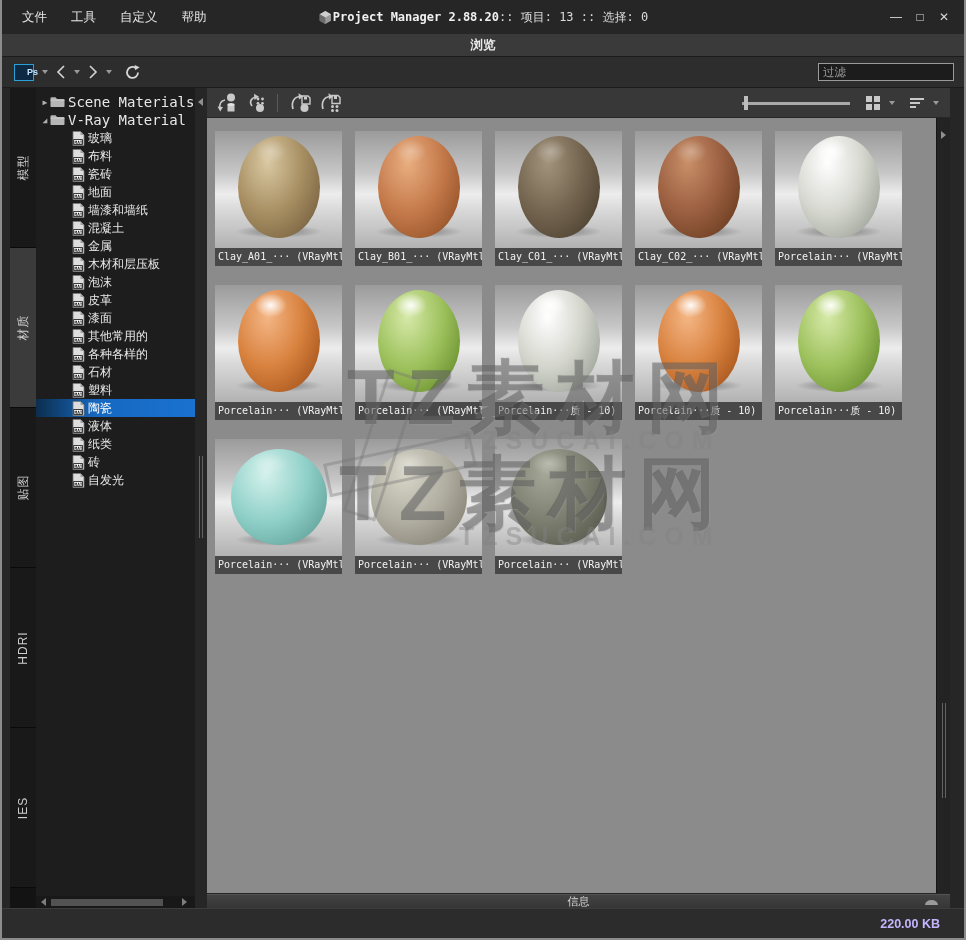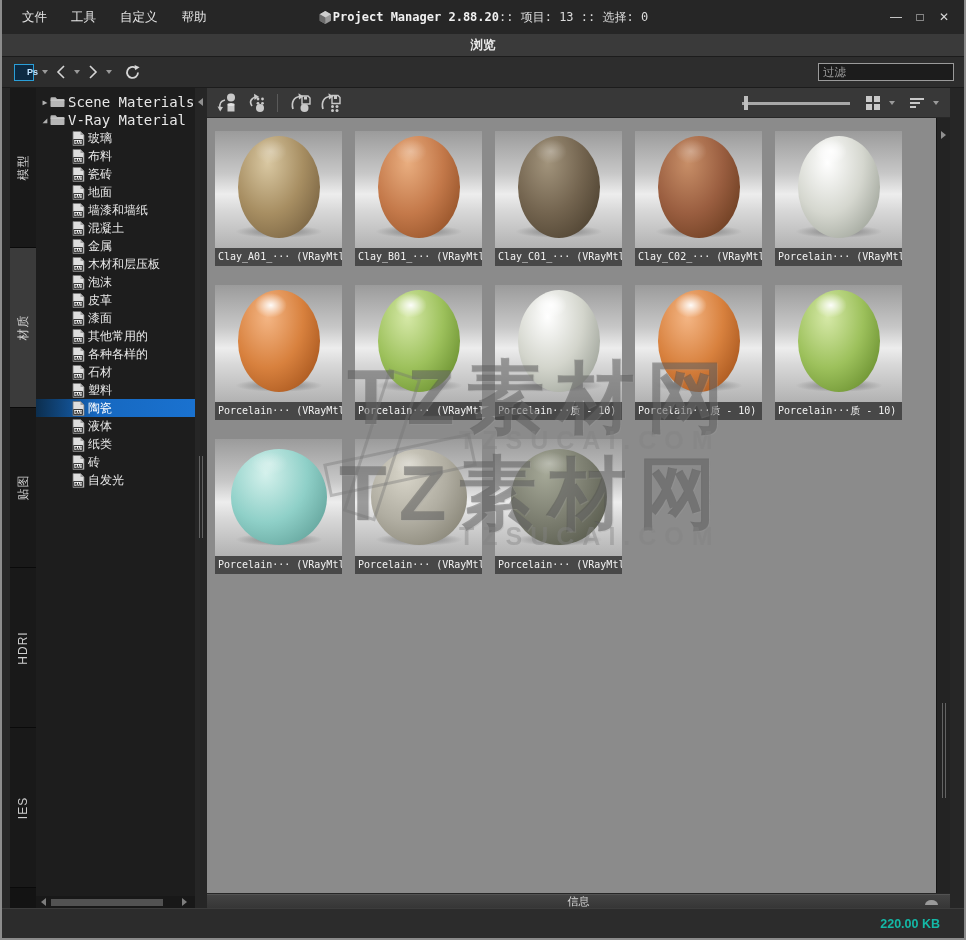--- a/index.html
+++ b/index.html
@@ -113,21 +113,21 @@
   
   .collapse-bar { height:14px; margin-top:1px; background:linear-gradient(#434343,#363636); border-top:1px solid #525252;
                   position:relative; text-align:center; font-size:11px; line-height:13px; color:#d8d8d8; flex:0 0 auto; }
   .collapse-grip { position:absolute; right:12px; top:5px; width:13px; height:5px; background:#9a9a9a;
                    border-radius:100% 100% 0 0 / 200% 200% 0 0; }
 
   #rightmargin { width:14px; background:#262626; flex:0 0 auto; }
 
   
   #statusbar { height:30px; background:#2c2c2c; border-top:1px solid #3c3c3c; display:flex; align-items:center; flex:0 0 auto; }
-  #file-size { margin-left:auto; padding-right:24px; font-size:12.5px; font-weight:bold; color:#14b8a6; }
+  #file-size { margin-left:auto; padding-right:24px; font-size:12.5px; font-weight:bold; color:#c4b5fd; }
 </style>
 </head>
 <body>
 
 <div id="window">
 
   <header id="titlebar">
     <nav id="menubar">
         <span class="menu-item"><span>文件</span></span>
         <span class="menu-item"><span>工具</span></span>

